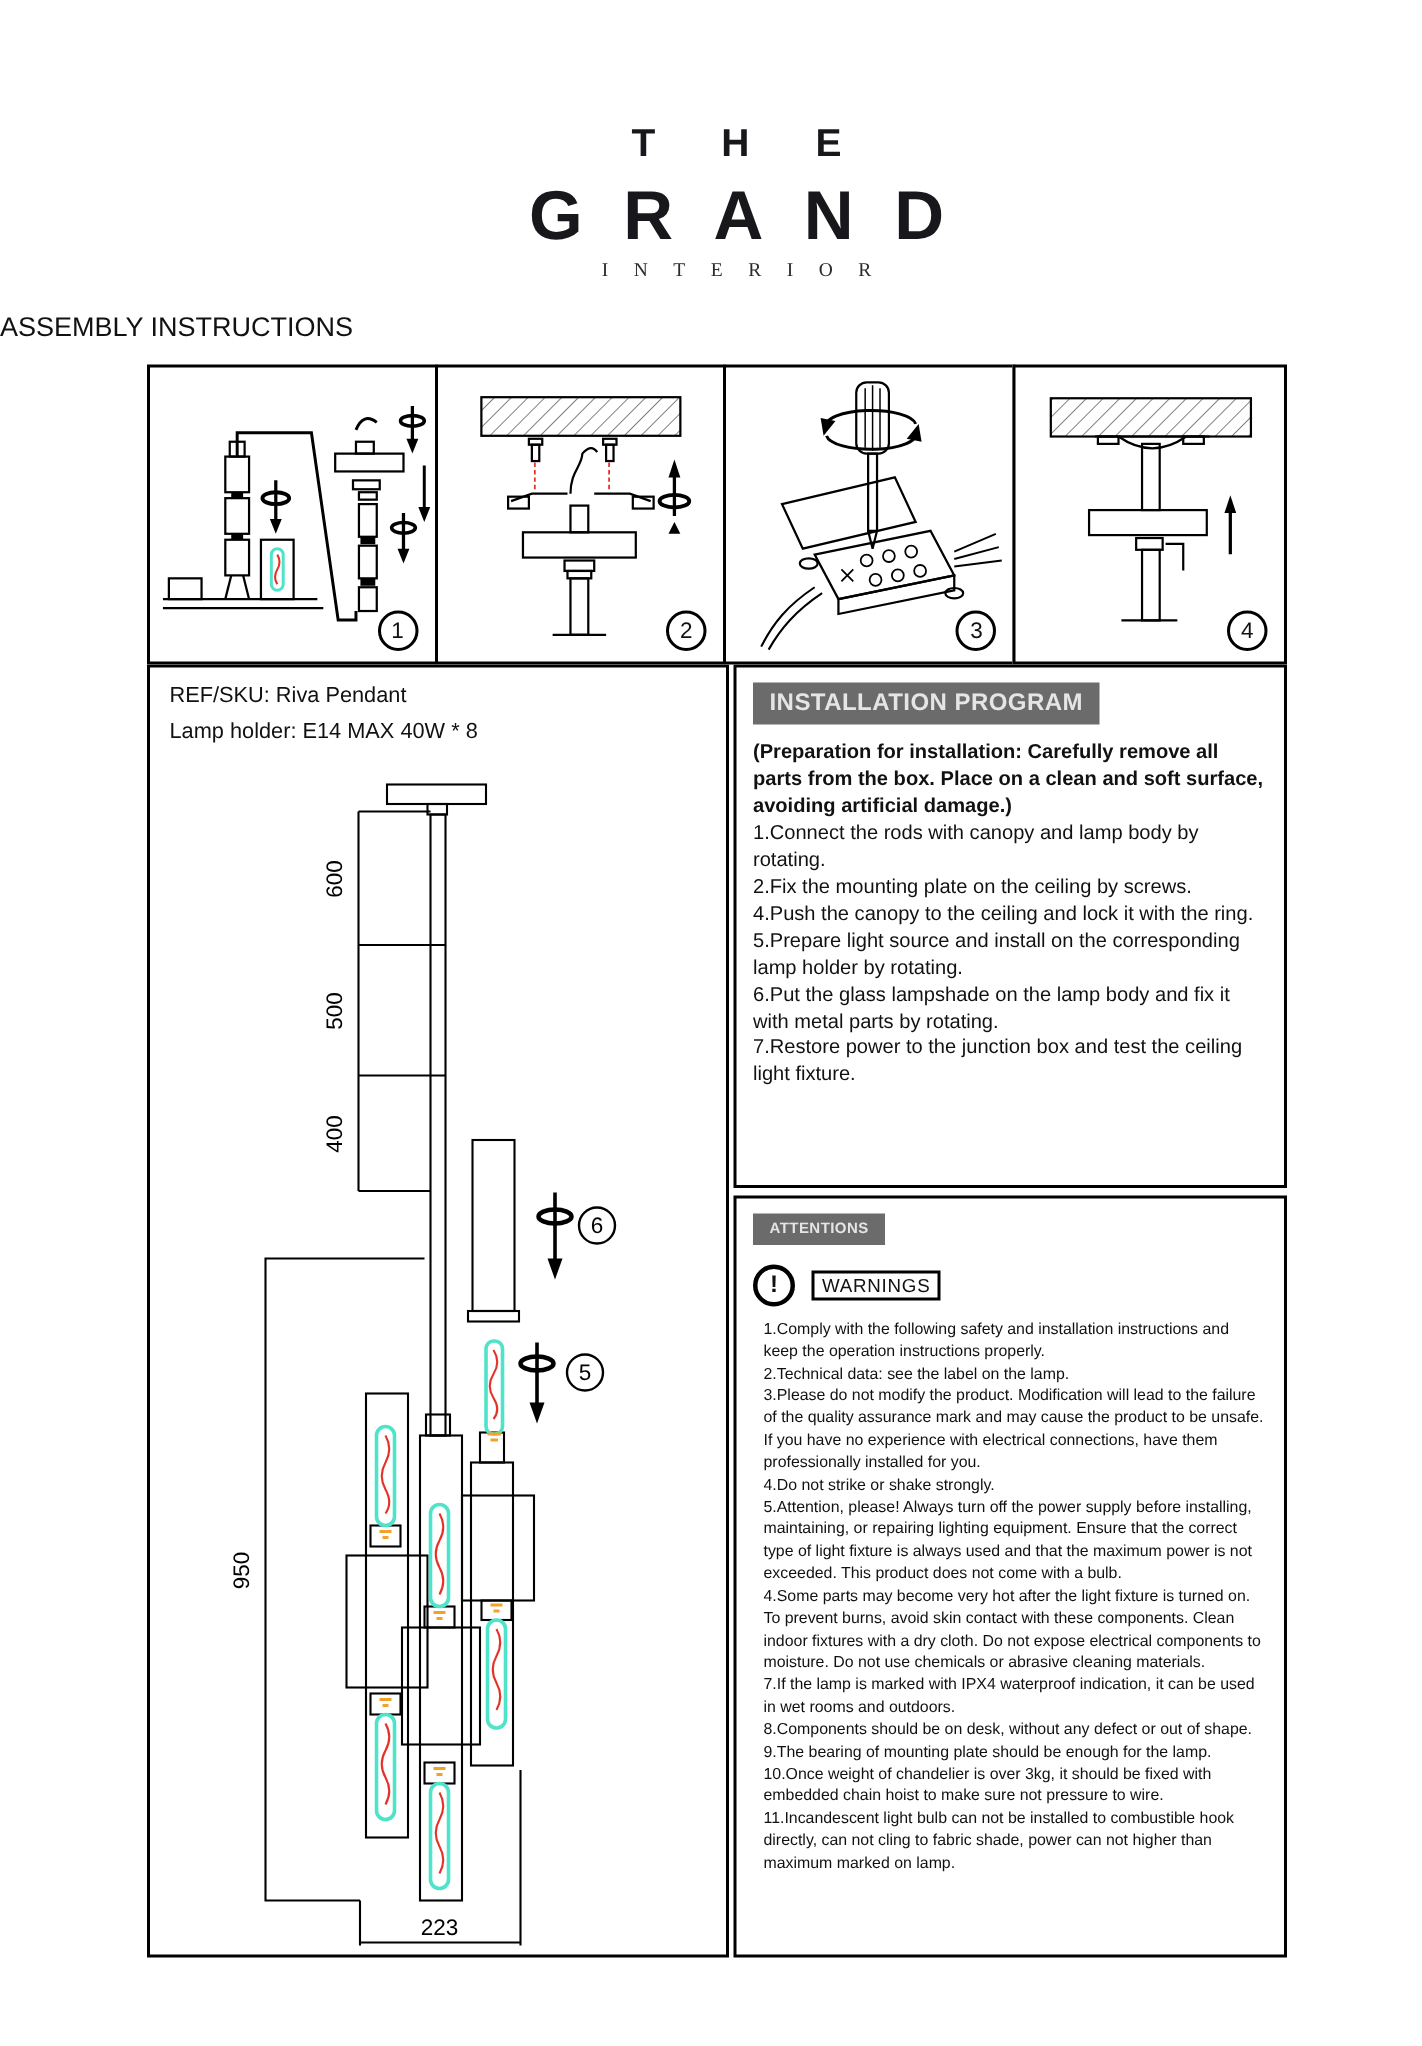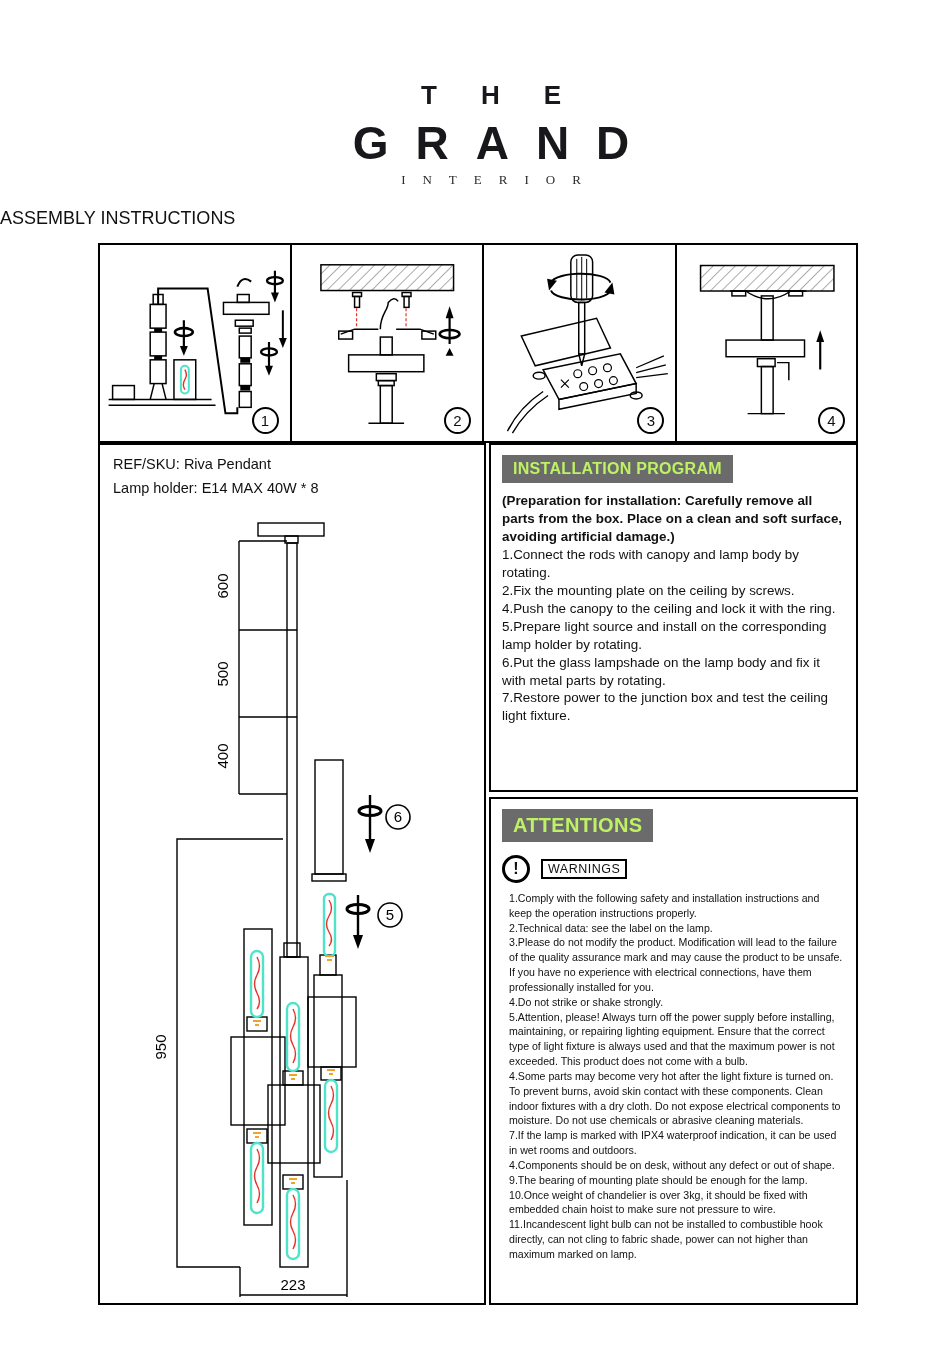--- a/index.html
+++ b/index.html
@@ -21,21 +21,21 @@
   .cell svg{display:block;width:100%;height:100%;}
 
   
   .left-box{position:absolute;left:98px;top:443px;width:388px;height:862px;border:2px solid #000;box-sizing:border-box;background:#fff;}
   .product-info{position:absolute;top:8px;left:13px;font-size:14.5px;line-height:1.65;color:#111;}
   .drawing-svg{position:absolute;left:0;top:0;width:100%;height:100%;}
 
   
   .right-top{position:absolute;left:489px;top:443px;width:369px;height:349px;border:2px solid #000;box-sizing:border-box;background:#fff;padding:10px 11px 0 11px;}
   .right-bottom{position:absolute;left:489px;top:797px;width:369px;height:508px;border:2px solid #000;box-sizing:border-box;background:#fff;padding:10px 11px 0 11px;}
-  .header-bar{display:inline-block;background:#6b6b6b;color:#bef264;font-weight:700;font-size:16px;padding:5px 11px;letter-spacing:.3px;}
+  .header-bar{display:inline-block;background:#6b6b6b;color:#e5e5e5;font-weight:700;font-size:16px;padding:5px 11px;letter-spacing:.3px;}
   .prep{font-weight:700;font-size:13.4px;line-height:1.34;margin-top:9px;}
   .steps{font-size:13.4px;line-height:1.34;}
   .steps div{margin:0;}
   .warn-row{display:flex;align-items:center;gap:11px;margin-top:13px;}
   .warning-icon{width:22px;height:22px;border:3px solid #000;border-radius:50%;display:flex;align-items:center;justify-content:center;font-weight:700;font-size:16px;line-height:1;}
   .warnings-label{border:2px solid #000;padding:1px 5px;font-size:12.5px;letter-spacing:.5px;}
   .warn-items{margin-top:8px;font-size:10.6px;line-height:1.4;padding-left:7px;padding-right:2px;color:#111;}
 </style>
 </head>
 <body>
@@ -314,31 +314,31 @@
     <div>1.Connect the rods with canopy and lamp body by rotating.</div>
     <div>2.Fix the mounting plate on the ceiling by screws.</div>
     <div>4.Push the canopy to the ceiling and lock it with the ring.</div>
     <div>5.Prepare light source and install on the corresponding lamp holder by rotating.</div>
     <div>6.Put the glass lampshade on the lamp body and fix it with metal parts by rotating.</div>
     <div>7.Restore power to the junction box and test the ceiling light fixture.</div>
   </div>
 </div>
 
 <div class="right-bottom">
-  <span class="header-bar" style="font-size:20px;">ATTENTIONS</span>
+  <span class="header-bar" style="font-size:10px;">ATTENTIONS</span>
   <div class="warn-row">
     <span class="warning-icon">!</span>
     <span class="warnings-label">WARNINGS</span>
   </div>
   <div class="warn-items">
     <div>1.Comply with the following safety and installation instructions and keep the operation instructions properly.</div>
     <div>2.Technical data: see the label on the lamp.</div>
     <div>3.Please do not modify the product. Modification will lead to the failure of the quality assurance mark and may cause the product to be unsafe. If you have no experience with electrical connections, have them professionally installed for you.</div>
     <div>4.Do not strike or shake strongly.</div>
     <div>5.Attention, please! Always turn off the power supply before installing, maintaining, or repairing lighting equipment. Ensure that the correct type of light fixture is always used and that the maximum power is not exceeded. This product does not come with a bulb.</div>
     <div>4.Some parts may become very hot after the light fixture is turned on. To prevent burns, avoid skin contact with these components. Clean indoor fixtures with a dry cloth. Do not expose electrical components to moisture. Do not use chemicals or abrasive cleaning materials.</div>
     <div>7.If the lamp is marked with IPX4 waterproof indication, it can be used in wet rooms and outdoors.</div>
-    <div>4.Components should be on desk, without any defect or out of shape.</div>
+    <div>8.Components should be on desk, without any defect or out of shape.</div>
     <div>9.The bearing of mounting plate should be enough for the lamp.</div>
     <div>10.Once weight of chandelier is over 3kg, it should be fixed with embedded chain hoist to make sure not pressure to wire.</div>
     <div>11.Incandescent light bulb can not be installed to combustible hook directly, can not cling to fabric shade, power can not higher than maximum marked on lamp.</div>
   </div>
 </div>
 
 </body></html>

